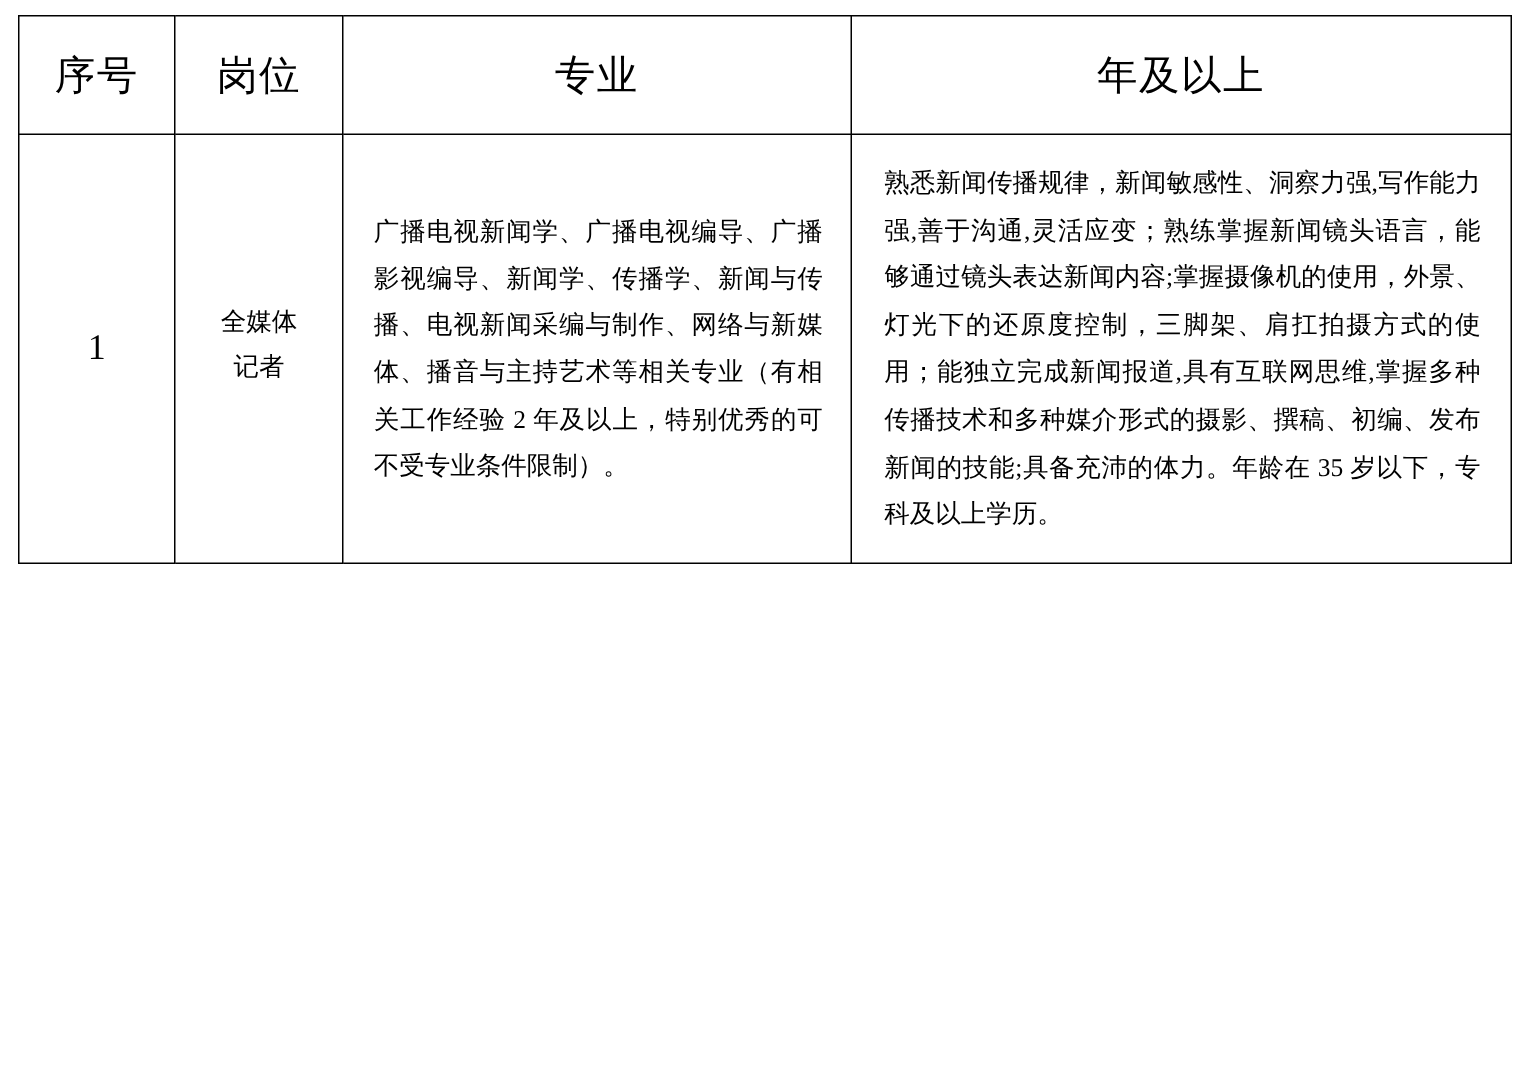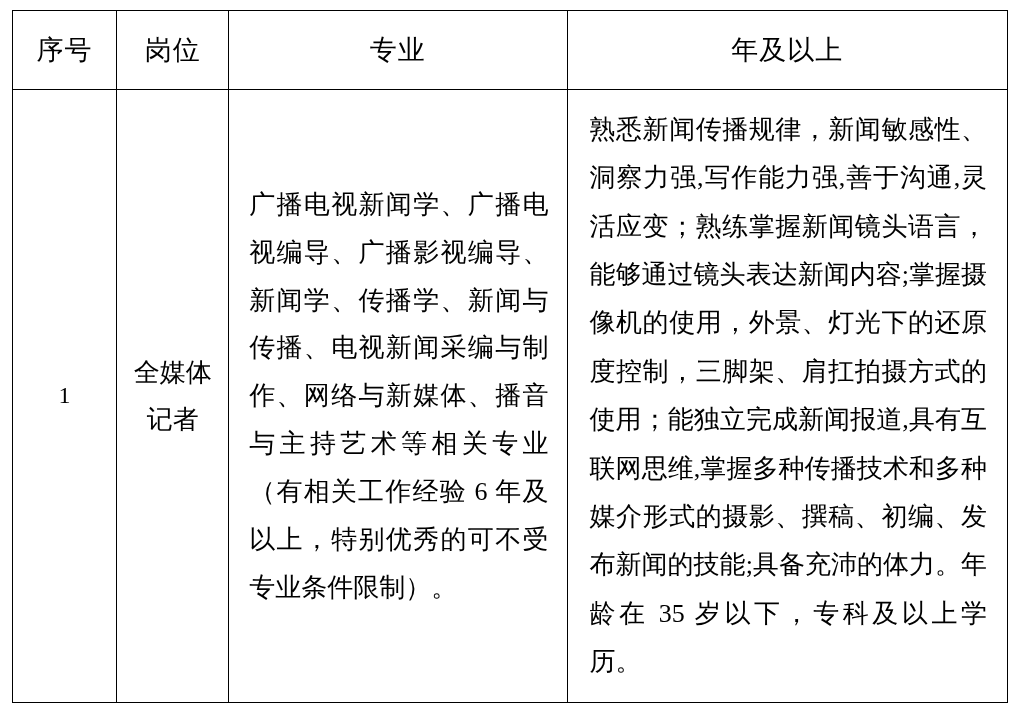--- a/index.html
+++ b/index.html
@@ -39,29 +39,30 @@
     font-weight: normal;
     font-size: 27px;
     letter-spacing: 1px;
   }
   .col-no    { width: 104px; }
   .col-post  { width: 112px; }
   .col-major { width: 338px; }
   .col-req   { width: 440px; }
 
   tbody td {
-    font-size: 26px;
+    font-size: 17px;
     line-height: 1.82;
   }
   td.cell-no {
     font-size: 24px;
   }
   td.cell-post .cell-inner {
     padding: 0 14px;
     line-height: 1.82;
+    font-family: Liberation Mono, monospace;
   }
   td.cell-major .cell-inner {
     text-align: justify;
     text-align-last: left;
     padding: 18px 18px 18px 20px;
     line-height: 1.84;
   }
   td.cell-req .cell-inner {
     text-align: justify;
     text-align-last: left;
@@ -100,21 +101,21 @@
       </tr>
     </thead>
     <tbody>
       <tr>
         <td class="cell-no">1</td>
         <td class="cell-post">
           <span class="cell-inner">全媒体
 记者</span>
         </td>
         <td class="cell-major">
-          <span class="cell-inner">广播电视新闻学、广播电视编导、广播影视编导、新闻学、传播学、新闻与传播、电视新闻采编与制作、网络与新媒体、播音与主持艺术等相关专业（有相关工作经验 6 年及以上，特别优秀的可不受专业条件限制）。</span>
+          <span class="cell-inner">广播电视新闻学、广播电视编导、广播影视编导、新闻学、传播学、新闻与传播、电视新闻采编与制作、网络与新媒体、播音与主持艺术等相关专业（有相关工作经验 2 年及以上，特别优秀的可不受专业条件限制）。</span>
         </td>
         <td class="cell-req">
           <span class="cell-inner">熟悉新闻传播规律，新闻敏感性、洞察力强,写作能力强,善于沟通,灵活应变；熟练掌握新闻镜头语言，能够通过镜头表达新闻内容;掌握摄像机的使用，外景、灯光下的还原度控制，三脚架、肩扛拍摄方式的使用；能独立完成新闻报道,具有互联网思维,掌握多种传播技术和多种媒介形式的摄影、撰稿、初编、发布新闻的技能;具备充沛的体力。年龄在 35 岁以下，专科及以上学历。</span>
         </td>
       </tr>
     </tbody>
   </table>
 </div>
 
 </body></html>

